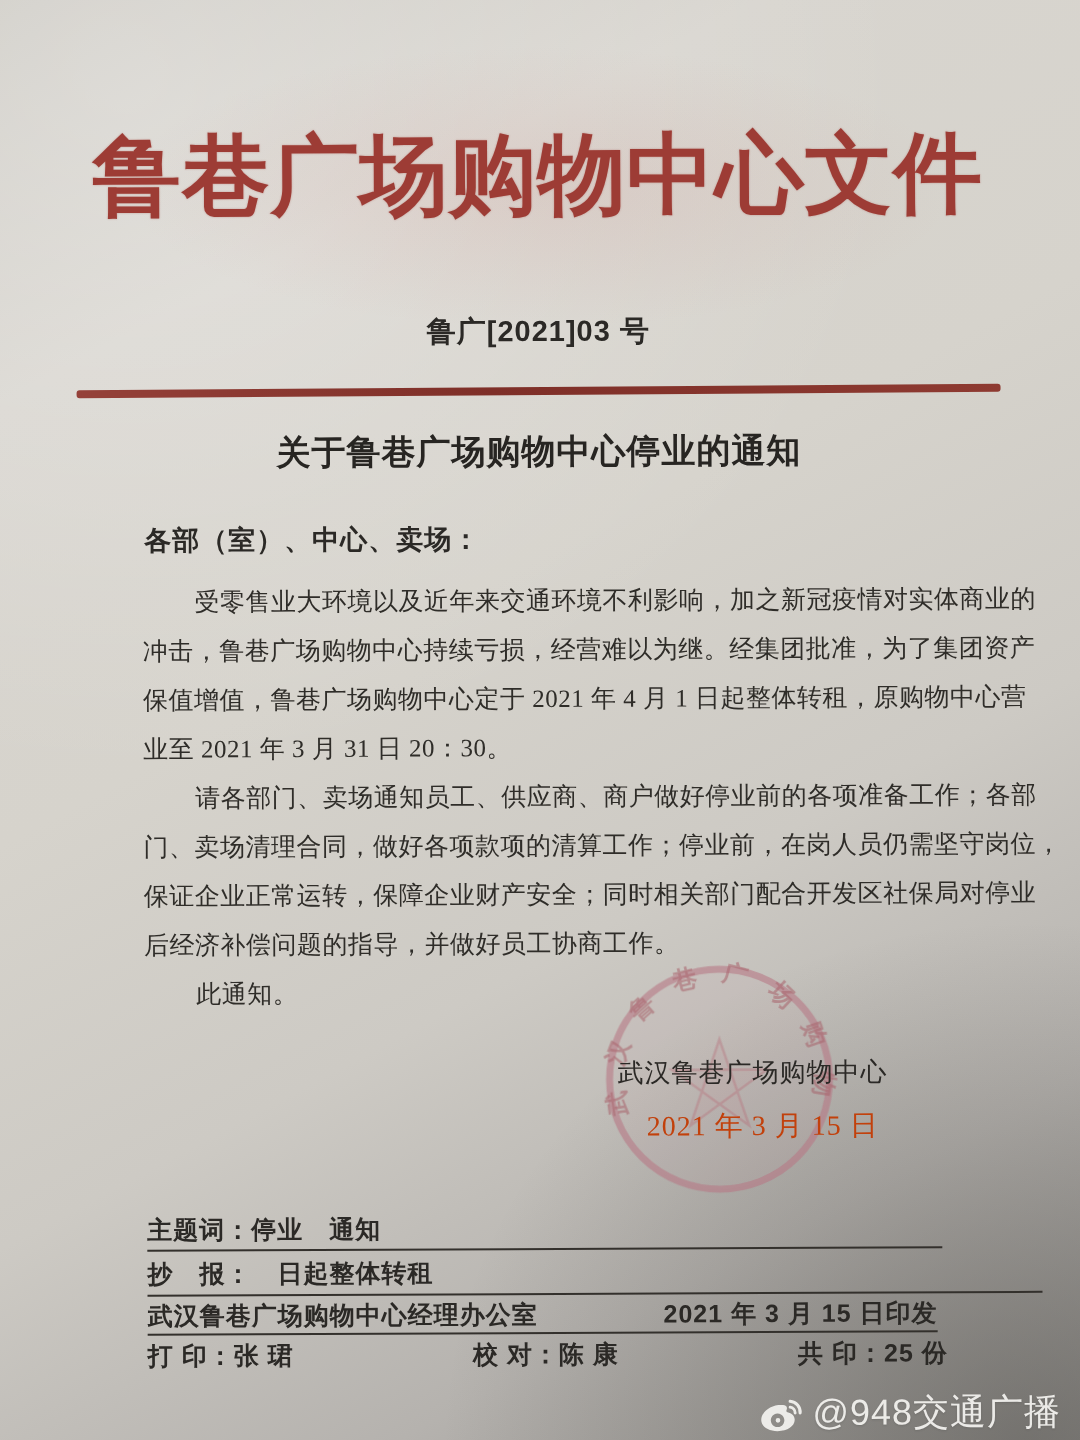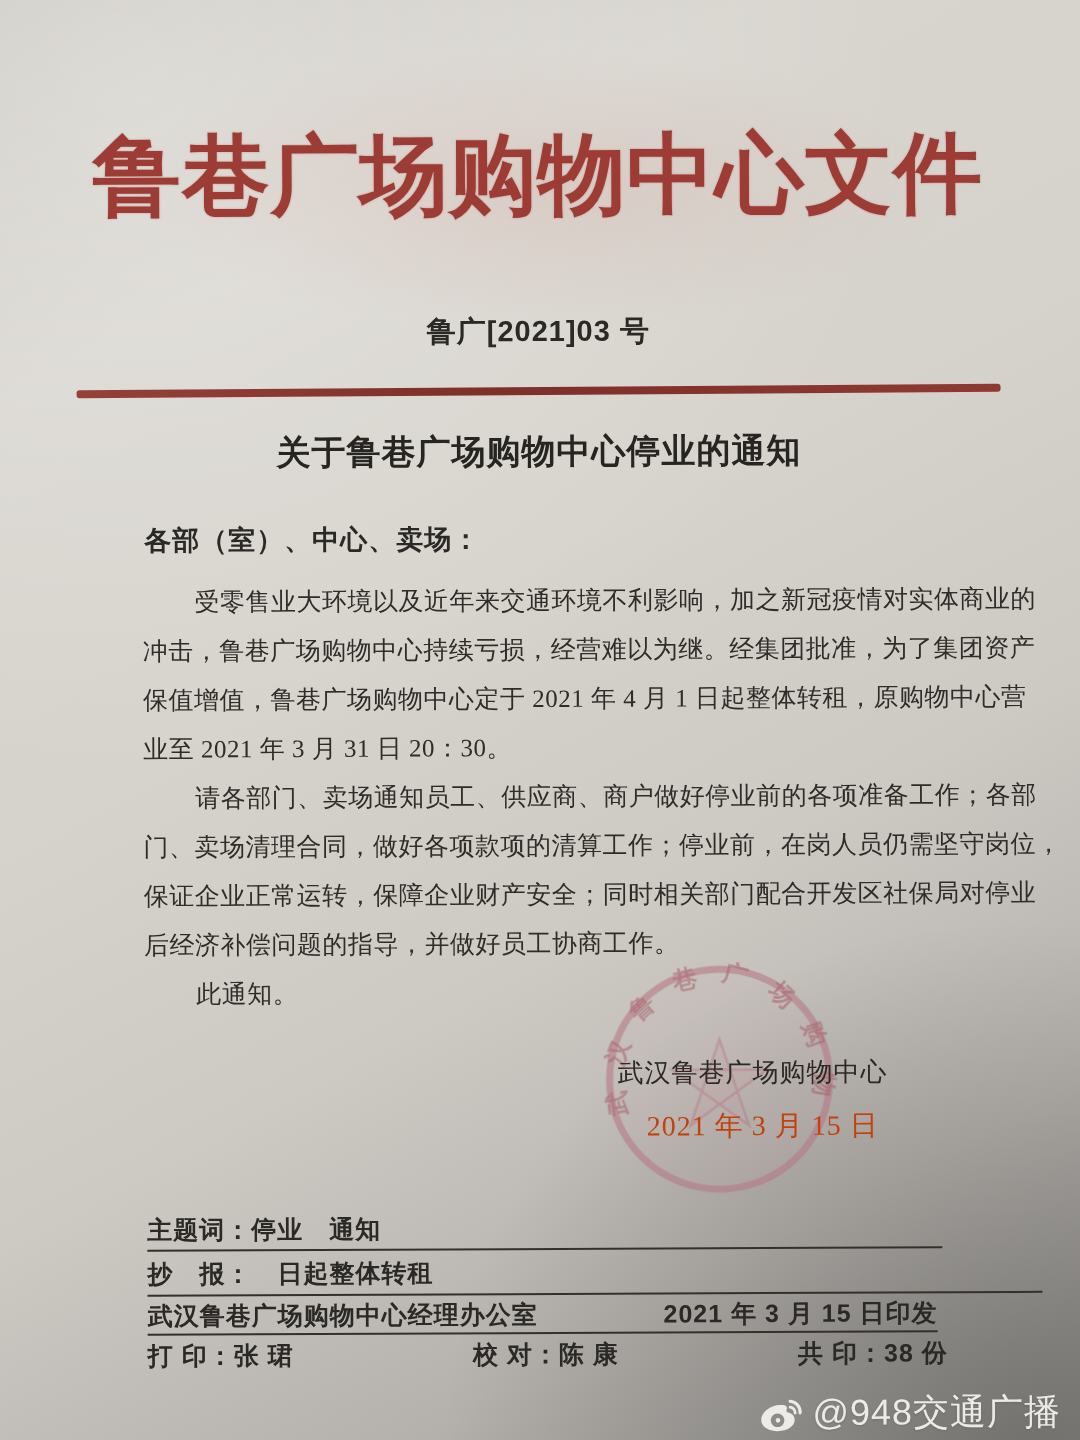--- a/index.html
+++ b/index.html
@@ -142,21 +142,21 @@
   </div>
 
   <div class="f-row row-issuer">
     <span>武汉鲁巷广场购物中心经理办公室</span>
     <span>2021 年 3 月 15 日印发</span>
   </div>
 
   <div class="f-row row-print">
     <span><span>打 印：</span><span>张 珺</span></span>
     <span><span>校 对：</span><span>陈 康</span></span>
-    <span><span>共 印：</span><span>38 份</span></span>
+    <span><span>共 印：</span><span>25 份</span></span>
   </div>
 
   <div class="watermark">
     <svg width="44" height="38" viewBox="0 0 48 42">
       <path fill-rule="evenodd" fill="#f2f1ee" d="M20,11 C9,12.5 1,20 1,27.5 C1,35 9,40 19,40 C30,40 38,34.5 38,27.5 C38,23.5 35,20.5 31,19.5 C29,19 28.3,18 29.2,16 C30,14 29,12 26.8,11.4 C24.5,10.8 22,11.2 20,11 Z
                M19,20.5 a7.5,7.5 0 1,0 0.1,0 Z"></path>
       <circle cx="19.5" cy="28" r="2.6" fill="#f2f1ee"></circle>
       <path d="M33,7 a12,12 0 0,1 11,13" fill="none" stroke="#f2f1ee" stroke-width="3.4" stroke-linecap="round"></path>
       <path d="M33,13.5 a6.5,6.5 0 0,1 5.5,6.5" fill="none" stroke="#f2f1ee" stroke-width="3.2" stroke-linecap="round"></path>
     </svg>

